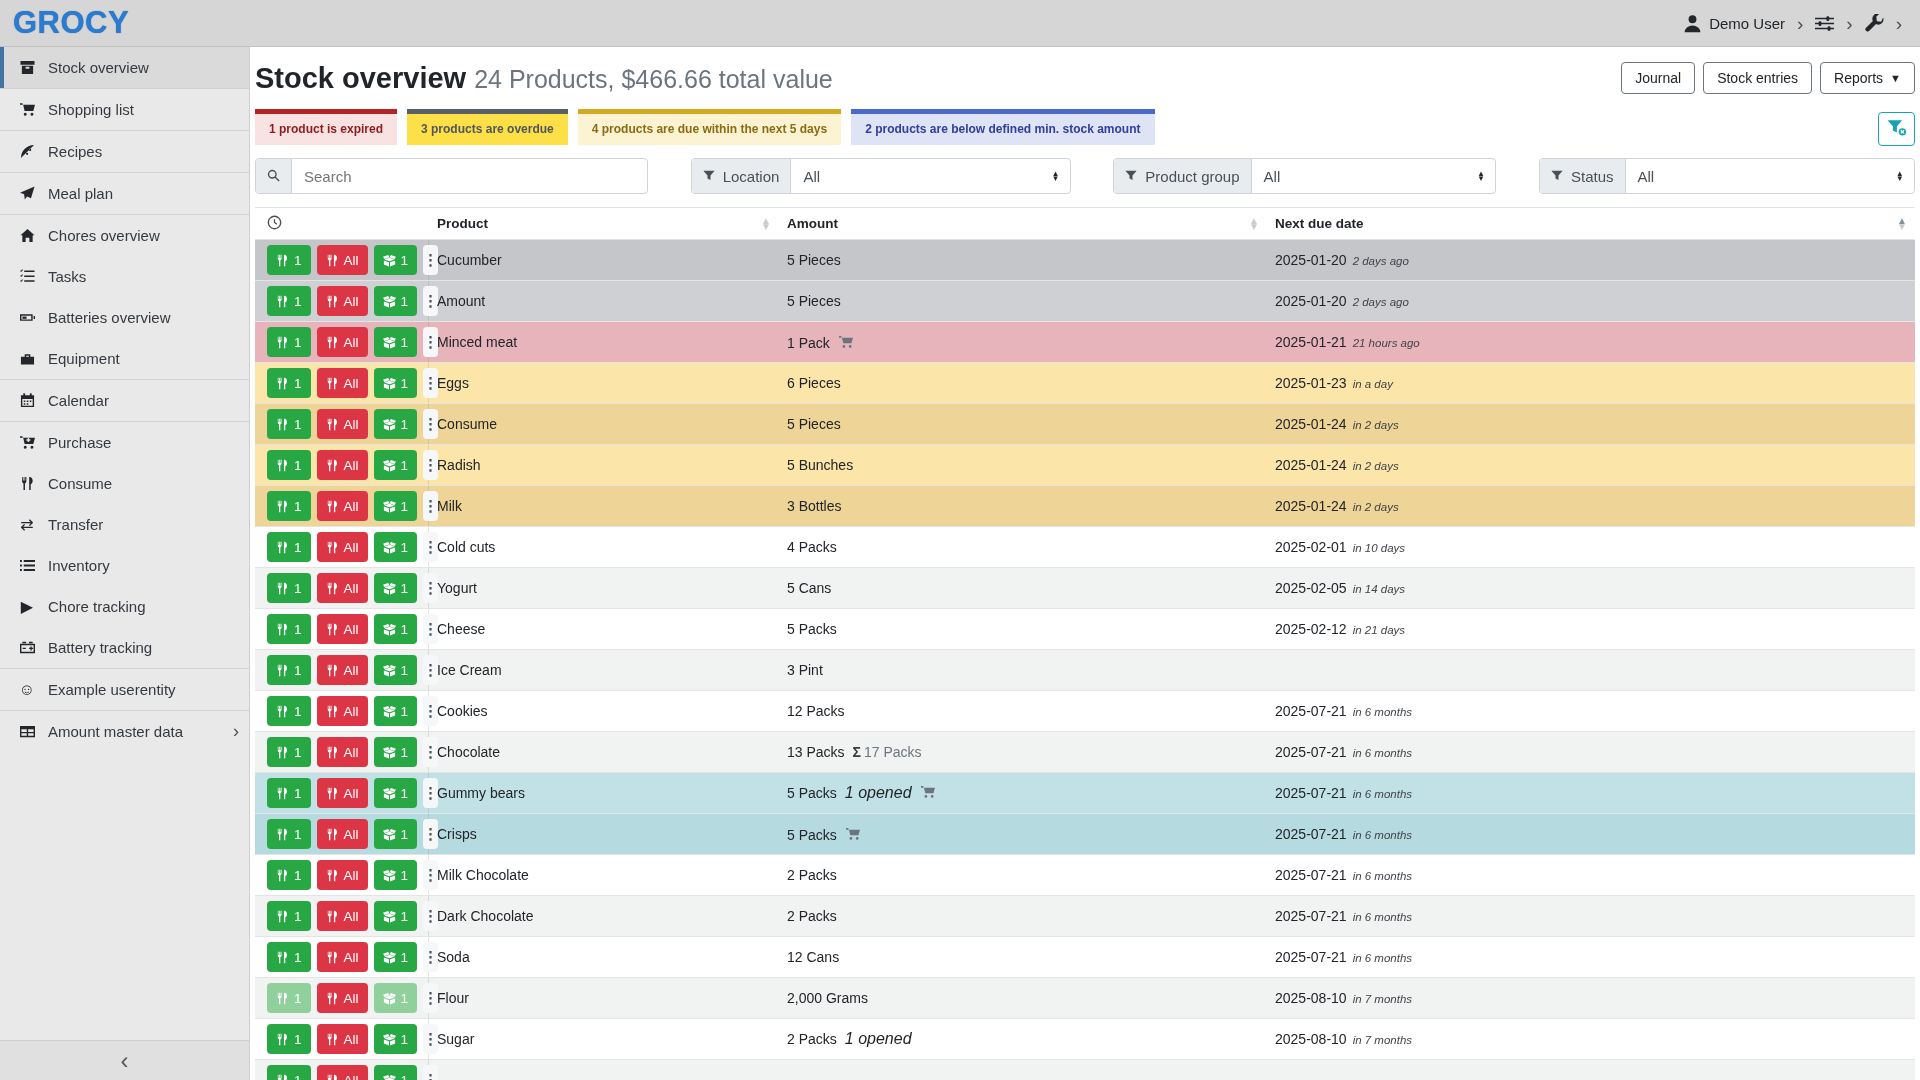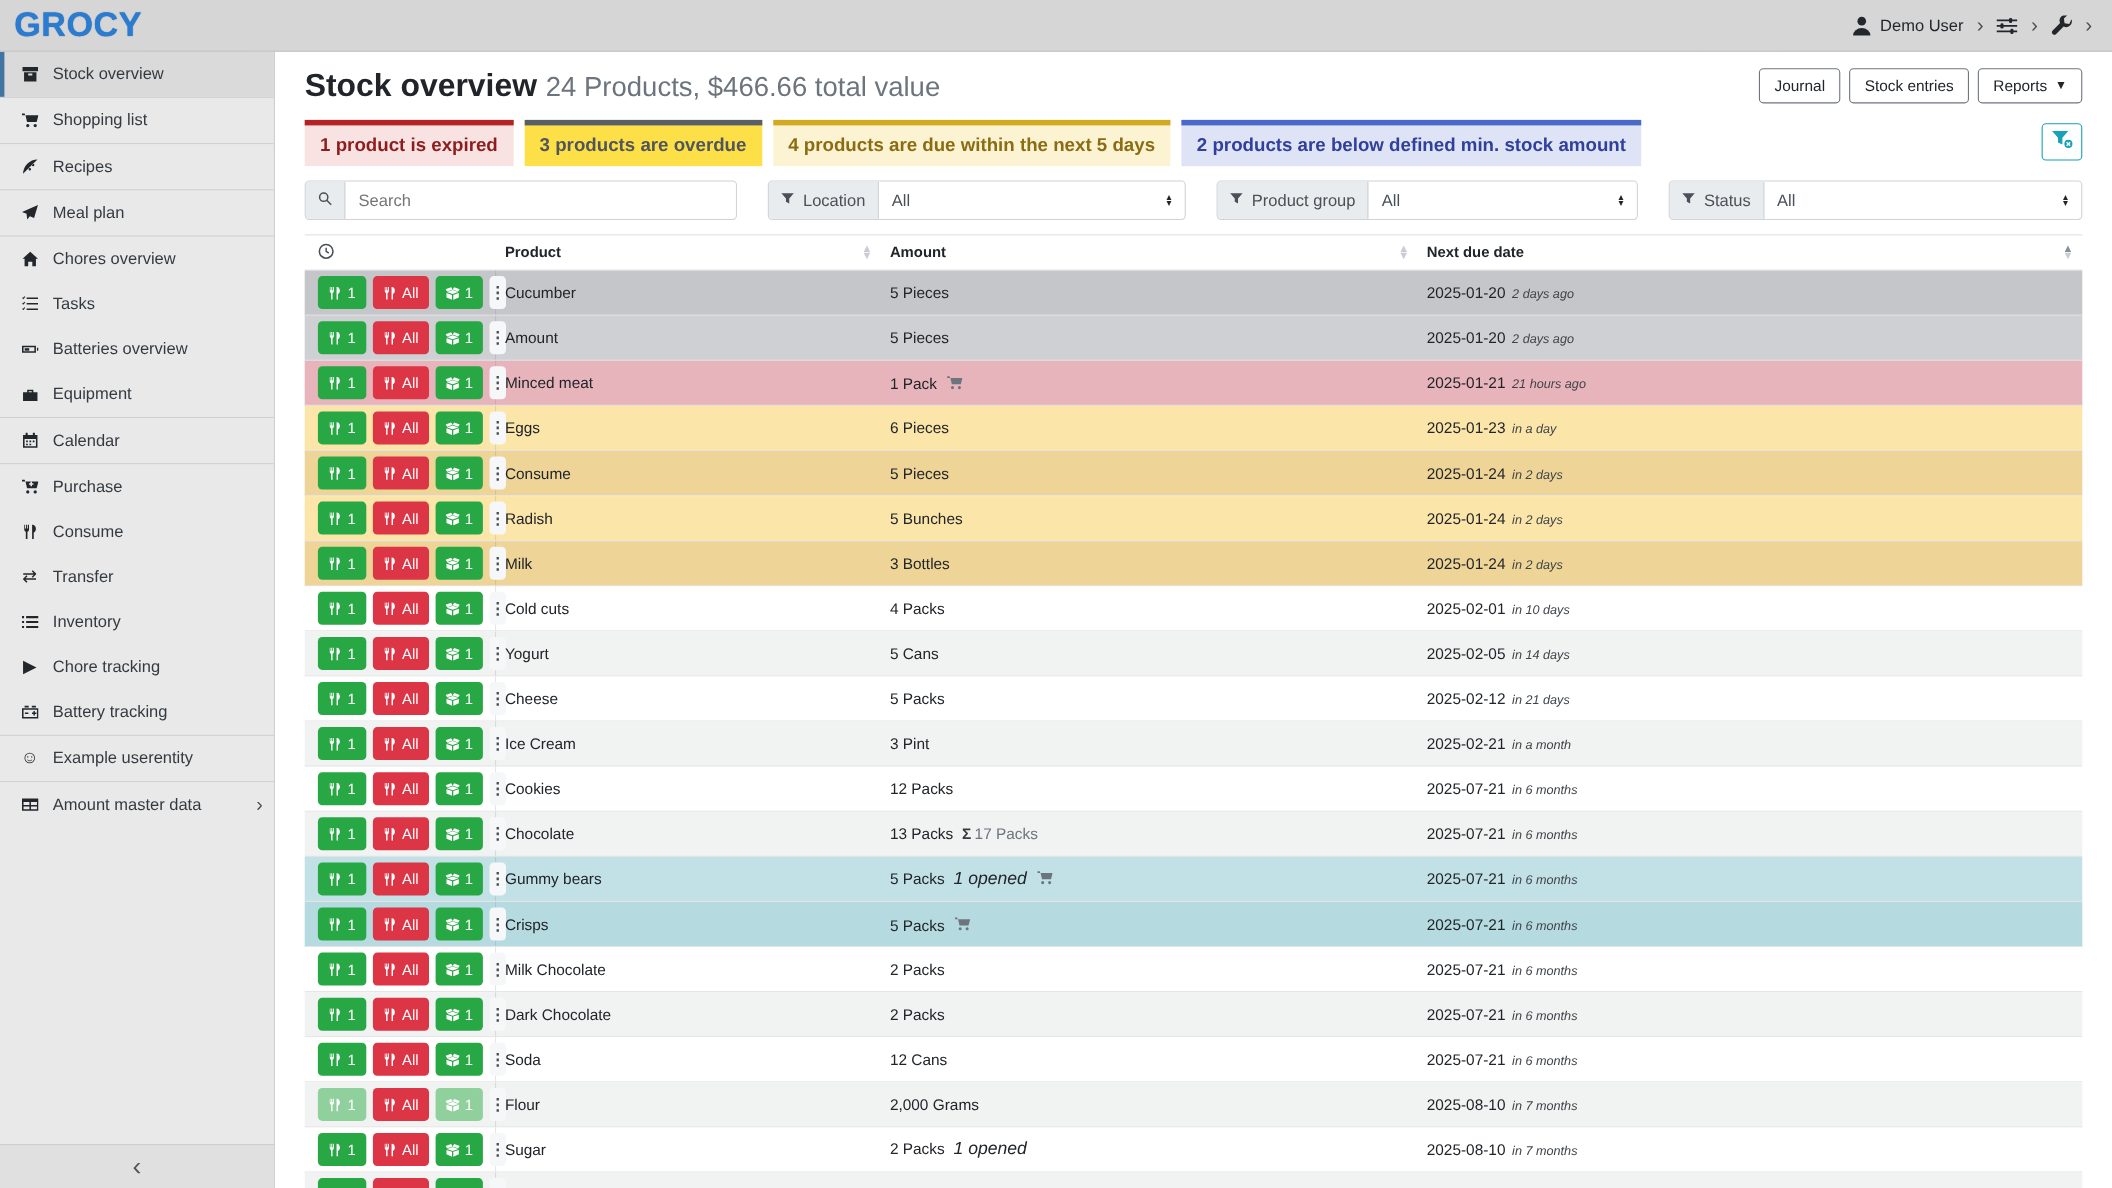--- a/index.html
+++ b/index.html
@@ -24,32 +24,32 @@
   .side-item.active::before{content:"";position:absolute;left:0;top:0;bottom:0;width:4px;background:#4173a3}
   .side-item .icn{width:24px;margin-right:9px;display:flex;justify-content:center;align-items:center;color:#23272b;font-size:16px;line-height:1}
   .side-item .icn svg{width:15px;height:15px}
   .side-item .grow{flex:1}
   .side-item .item-chev{color:#4a4f54;font-size:18px}
   .side-divider{height:1px;background:#d1d1d1}
   .side-collapse{position:absolute;left:0;right:0;bottom:0;height:40px;background:#e0e0e0;border-top:1px solid #cecece;
                  display:flex;align-items:center;justify-content:center;font-size:24px;color:#555;cursor:pointer}
 
   
-  .main{position:fixed;left:250px;top:47px;right:0;bottom:0;background:#fff;padding:14px 27px 0;overflow:hidden}
+  .main{position:fixed;left:250px;top:47px;right:0;bottom:0;background:#fff;padding:14px 5px 0;overflow:hidden}
   .title-row{display:flex;justify-content:space-between;align-items:flex-start}
   .page-title{font-size:29px;font-weight:bold;color:#212529;line-height:34px}
   .page-title .sub{font-weight:normal;font-size:25px;color:#6c757d;margin-left:8px}
   .toolbar{display:flex;gap:8px;padding-top:1px}
   .btn-outline{display:flex;align-items:center;gap:7px;background:#fff;border:1px solid #6d757d;border-radius:4px;
                padding:7px 13px;font-size:14px;color:#212529;cursor:pointer;font-family:inherit}
   .btn-outline .dd{font-size:11px;line-height:1;color:#212529}
 
   
   .alerts{display:flex;gap:10px;margin-top:13px;position:relative;align-items:flex-start;padding-right:52px}
-  .alert{border-top:5px solid;padding:8px 14px 9px;font-weight:bold;font-size:17px;cursor:pointer;white-space:nowrap}
+  .alert{border-top:5px solid;padding:8px 14px 9px;font-weight:bold;font-size:12px;cursor:pointer;white-space:nowrap}
   .alert.expired{background:#f9e2e2;border-color:#b52424;color:#8d1d1d}
   .alert.overdue{background:#fde047;border-color:#595f66;color:#50565c}
   .alert.due-soon{background:#fcf3d3;border-color:#d4a922;color:#8a6c12}
   .alert.below-min{background:#dee3f6;border-color:#4a69c9;color:#30409b}
   .filter-clear{position:absolute;right:0;top:3px;width:37px;height:34px;background:#fff;border:1px solid #17a2b8;
                 border-radius:4px;color:#17a2b8;display:flex;align-items:center;justify-content:center;cursor:pointer}
   .filter-clear svg{width:20px;height:17px}
 
   
   .filters{display:flex;justify-content:space-between;margin-top:13px}
@@ -772,21 +772,20 @@
                 <svg viewBox="0 0 16 16">
                   <path d="M8 4.6 1.6 6.8 8 9l6.4-2.2zM1.1 7.9v4.9L7.3 15.4V10zM14.9 7.9 8.7 10v5.4l6.2-2.6zM1.9 6.1 0 3.5 6.3 1.3 8 3.9zM14.1 6.1 16 3.5 9.7 1.3 8 3.9z"></path>
                 </svg>
               </span>
               <span>1</span>
             </button>
             <button class="btn-dots">⋮</button>
           </div>
           <div class="c2">Ice Cream</div>
           <div class="c3"><span>3 Pint</span></div>
-          <div class="c4"><span>2025-02-21</span><span class="rel">in a month</span></div>
         </div>
         <div class="trow plain even">
           <div class="c1">
             <button class="rbtn btn-g">
               <span style="display: inline-flex; align-items: center;">
                 <svg viewBox="0 0 16 16">
                   <path d="M2.2 1v4.6c0 1.1.6 2 1.5 2.3V15h1.6V7.9c.9-.3 1.5-1.2 1.5-2.3V1H5.6v3.8h-.8V1H3.9v3.8H3V1zM10.2 1c1.9 0 3.3 1.7 3.3 4.1 0 1.9-.9 3.3-2.1 3.7V15H9.8V1z"></path>
                 </svg>
               </span>
               <span>1</span>

